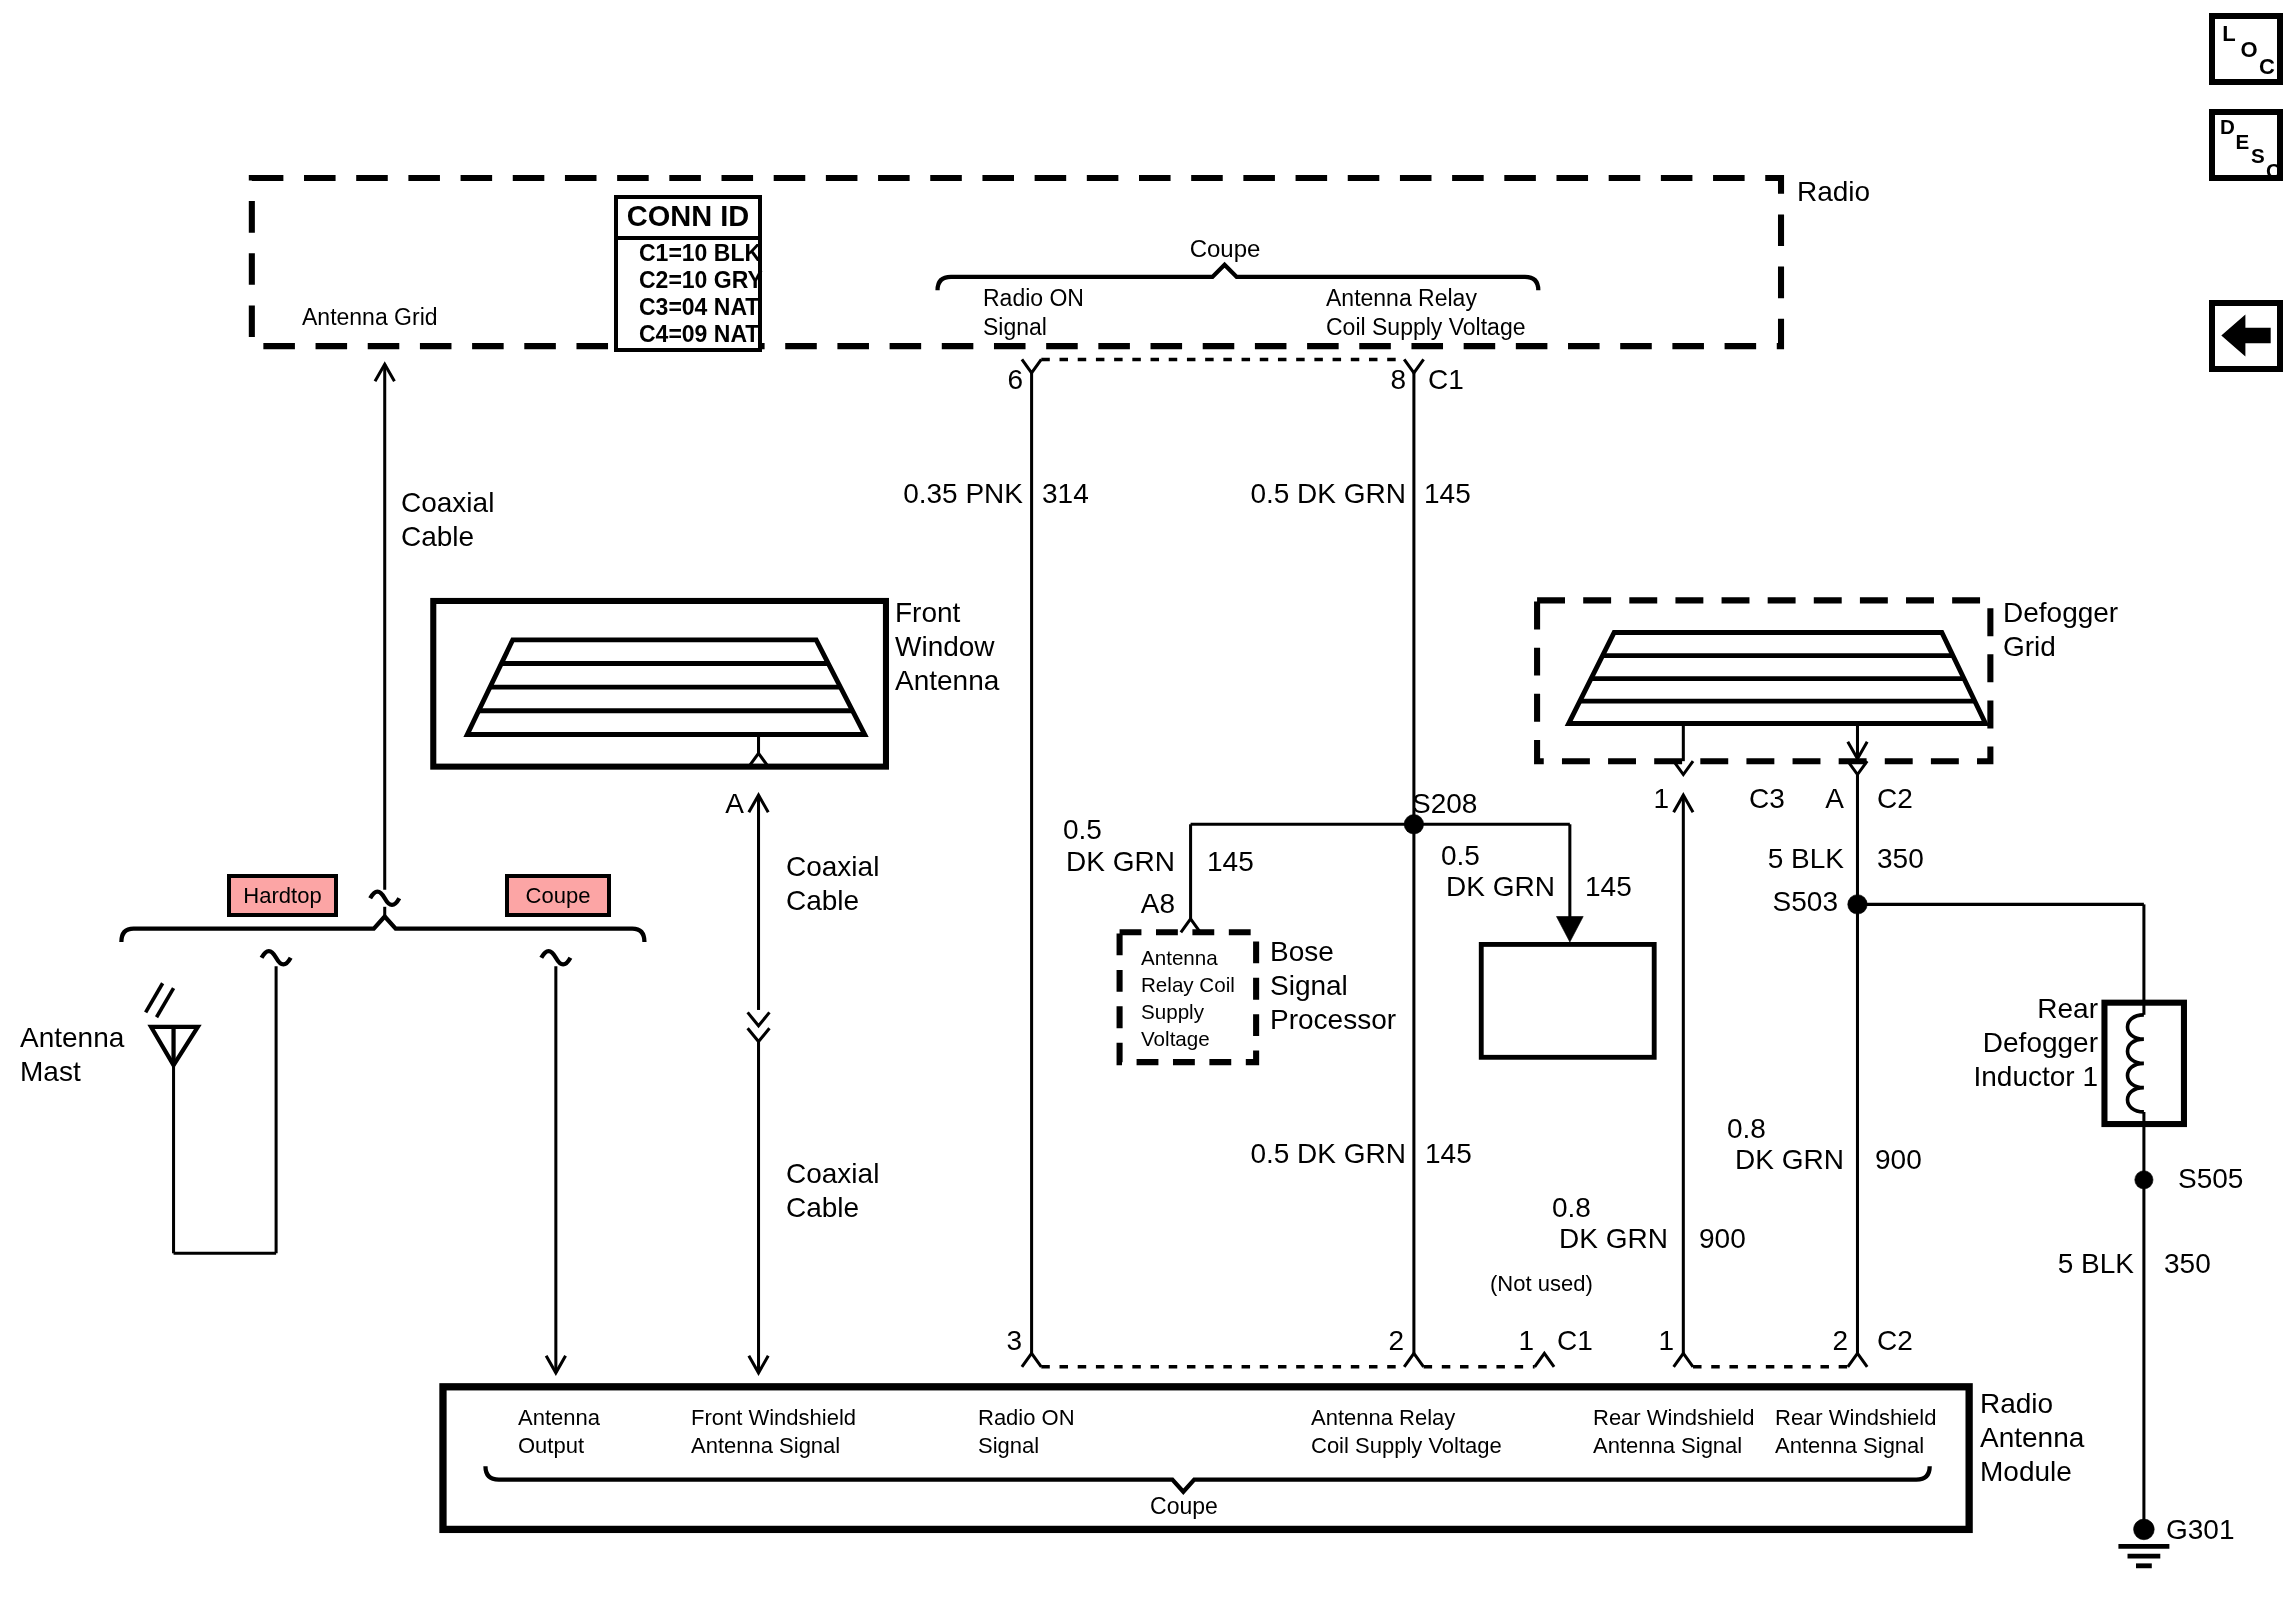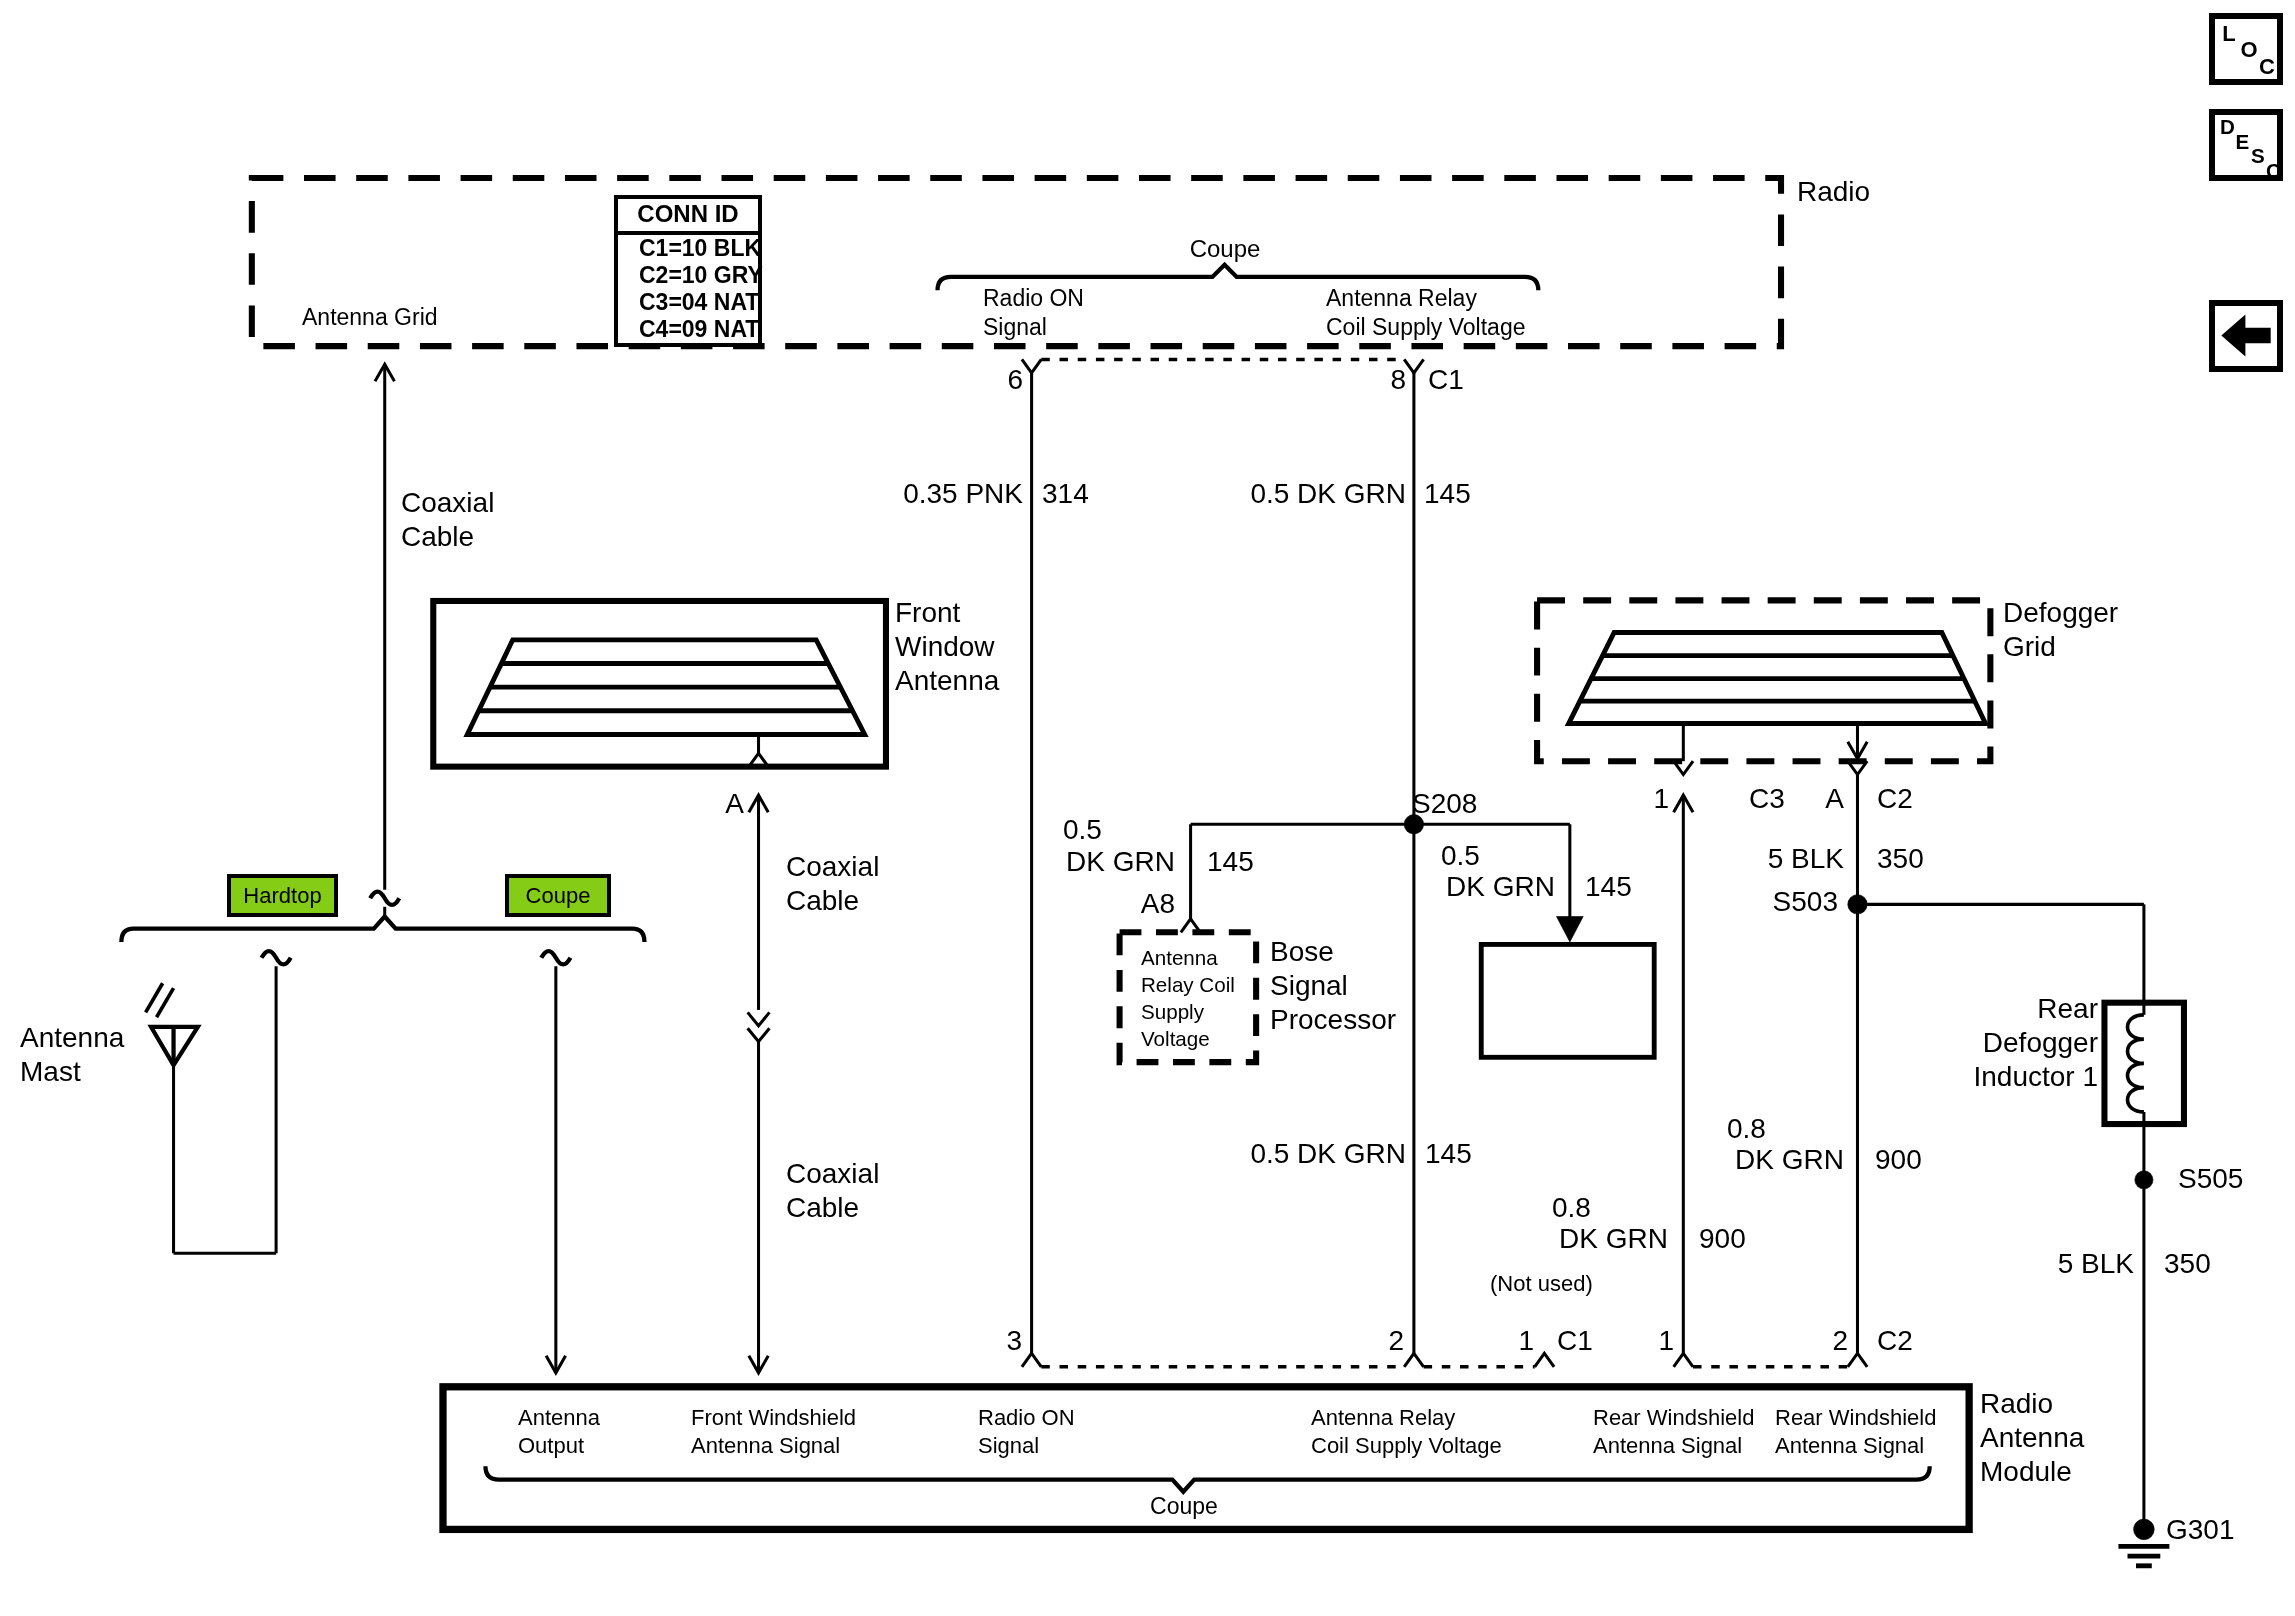--- a/index.html
+++ b/index.html
@@ -7,23 +7,23 @@
           font-family:"Liberation Sans", sans-serif;color:#000;overflow:hidden;}
   svg.lines{position:absolute;left:0;top:0;}
   .lbl{position:absolute;font-size:28px;line-height:34px;white-space:pre-line;color:#000;}
   .s34{font-size:20.6px;line-height:27px;}
   .s36{font-size:22px;line-height:28px;}
   .s38{font-size:23px;line-height:29px;}
   .s40{font-size:24px;line-height:30px;}
   .r{transform:translateX(-100%);text-align:right;}
   .c{transform:translateX(-50%);text-align:center;}
   .conn{position:absolute;left:614px;top:195px;width:140px;border:4.9px solid #000;background:#fff;}
-  .conn .hd{font-size:24px;font-weight:700;text-align:center;padding:1.2px 0 2.4px 0;border-bottom:4.9px solid #000;}
+  .conn .hd{font-size:29px;font-weight:700;text-align:center;padding:1.2px 0 2.4px 0;border-bottom:4.9px solid #000;}
   .conn .rw{font-size:23px;font-weight:700;line-height:27px;padding-left:21px;white-space:nowrap;}
-  .tag{position:absolute;border:4.9px solid #000;background:#84cc16;display:flex;align-items:center;justify-content:center;font-size:22px;}
+  .tag{position:absolute;border:4.9px solid #000;background:#fca5a5;display:flex;align-items:center;justify-content:center;font-size:22px;}
   .btn{position:absolute;left:2209px;width:74px;height:72px;border:6px solid #000;background:#fff;box-sizing:border-box;cursor:pointer;}
   .btn span{position:absolute;font-weight:700;font-size:22px;}
 </style>
 </head>
 <body>
 <div id="canvas">
 
 <svg class="lines" width="2295" height="1617" viewBox="0 0 3782 2664">
   <g stroke="#000" fill="none">
 

